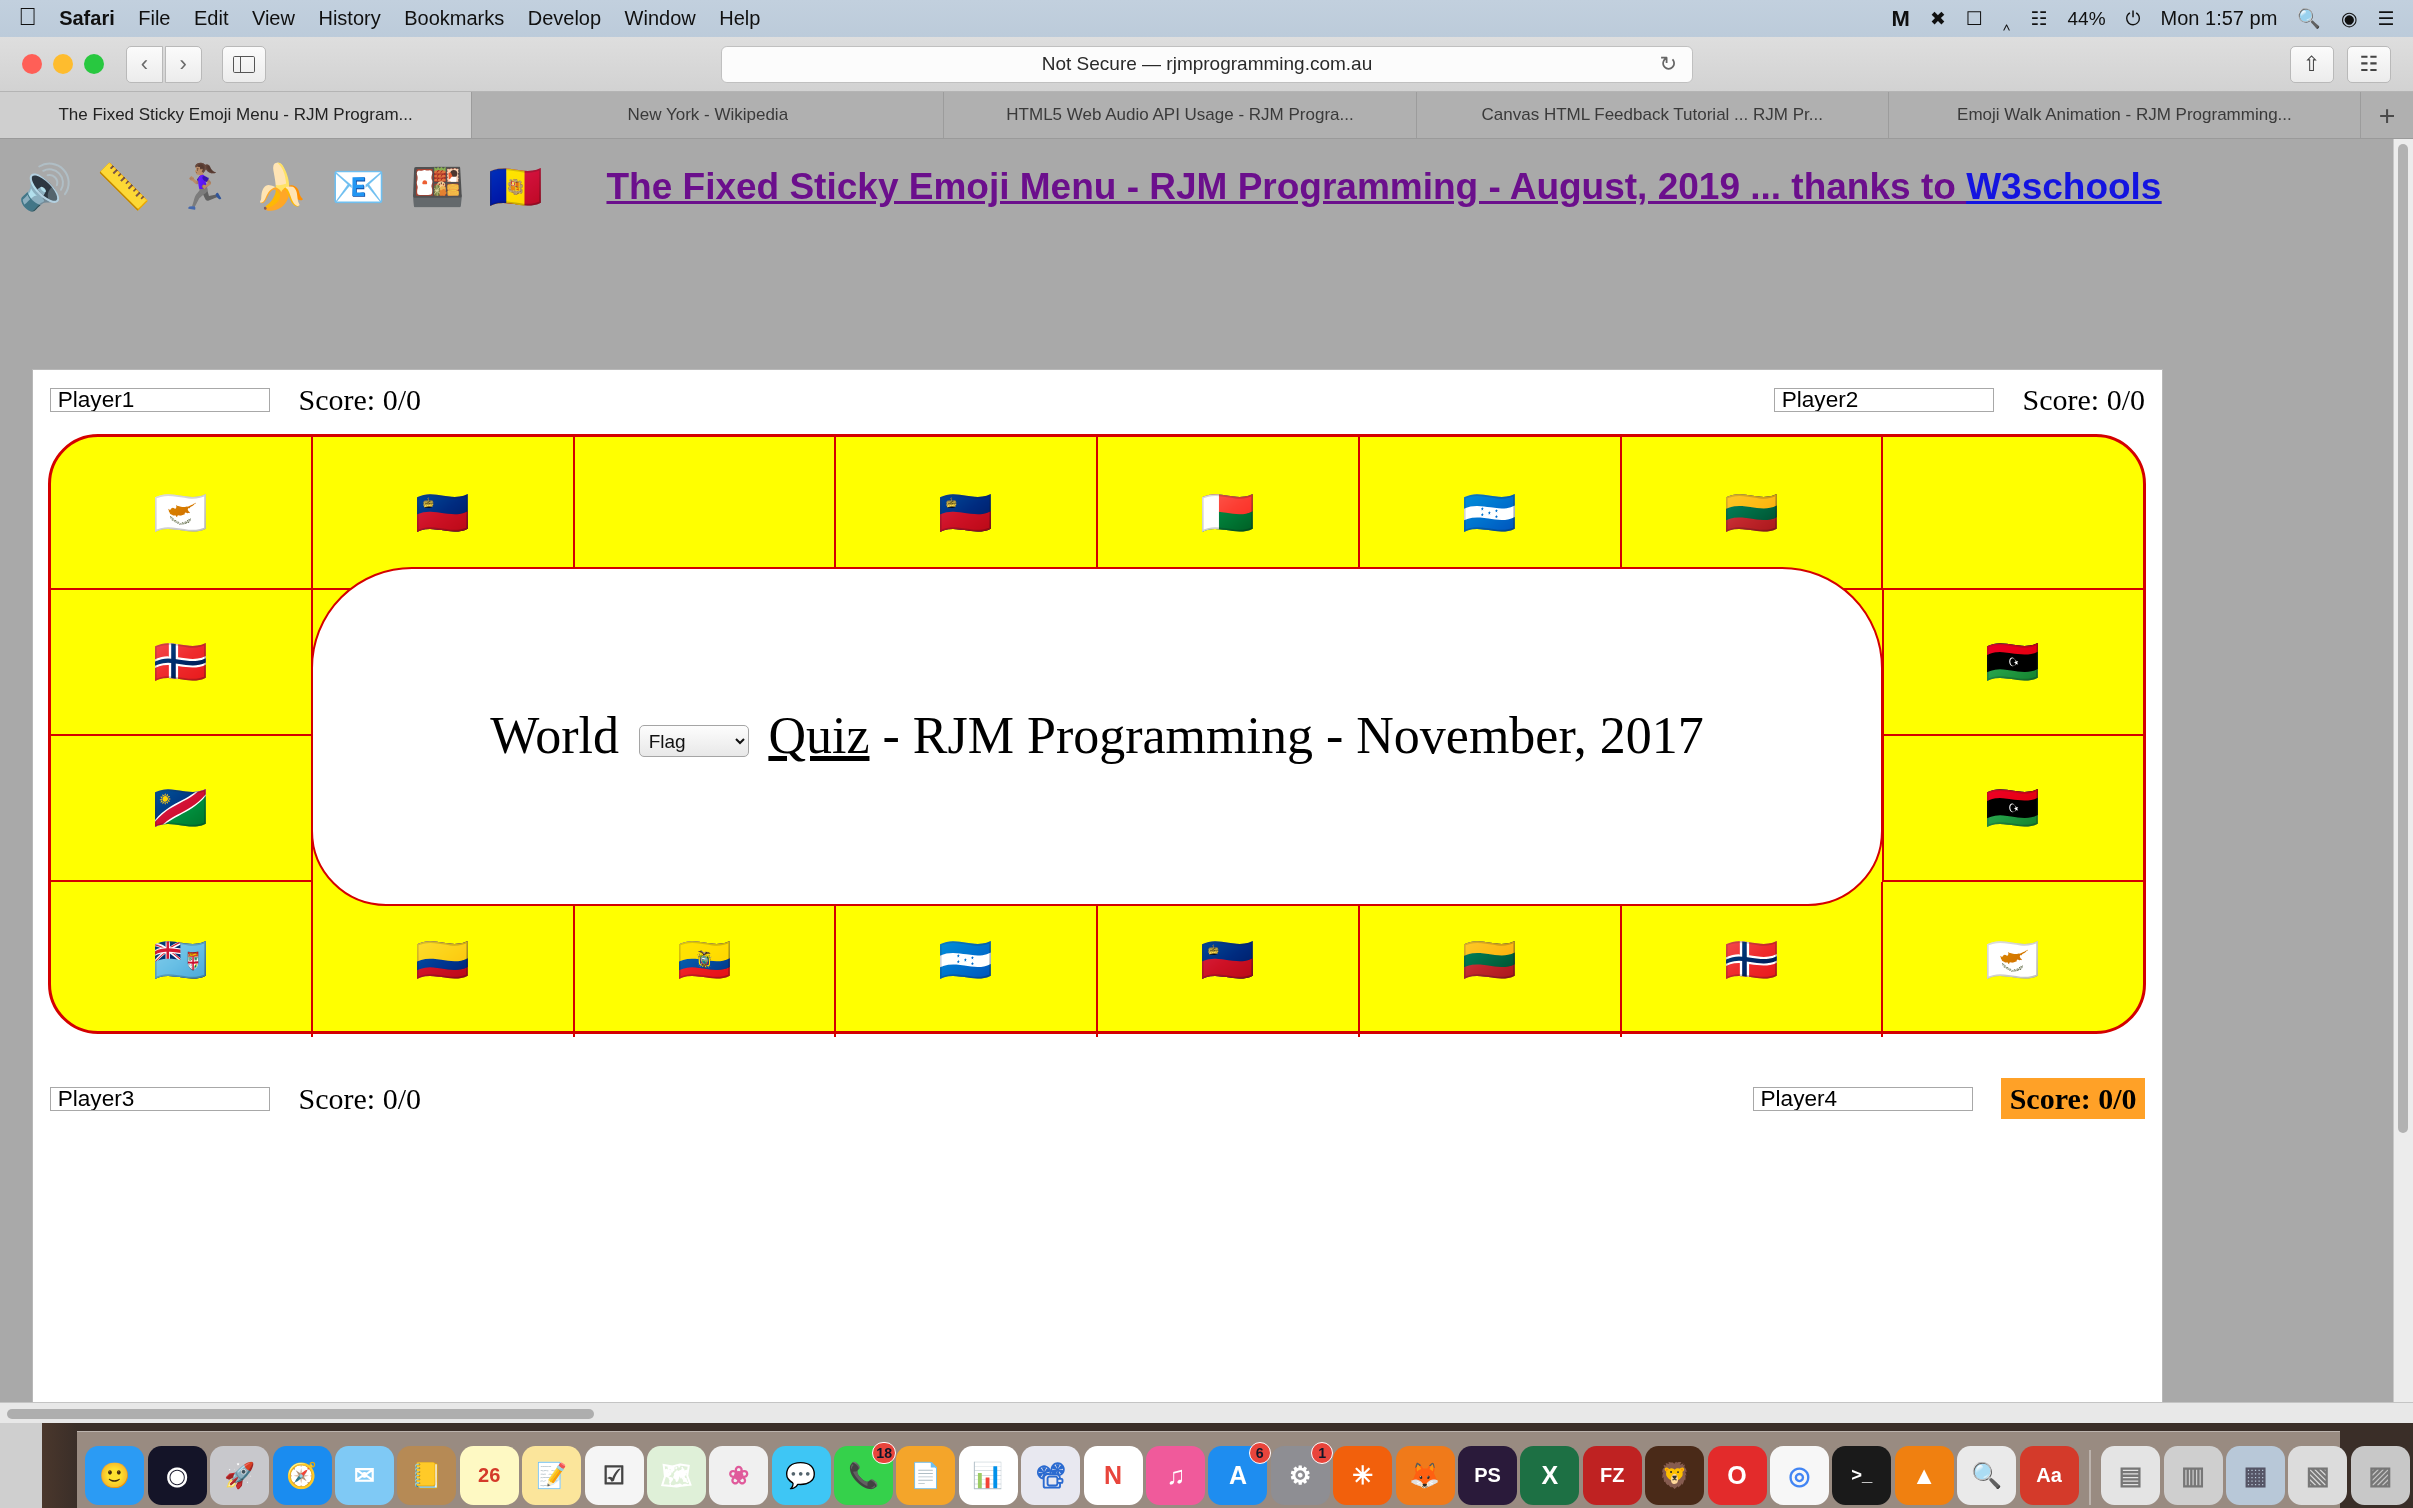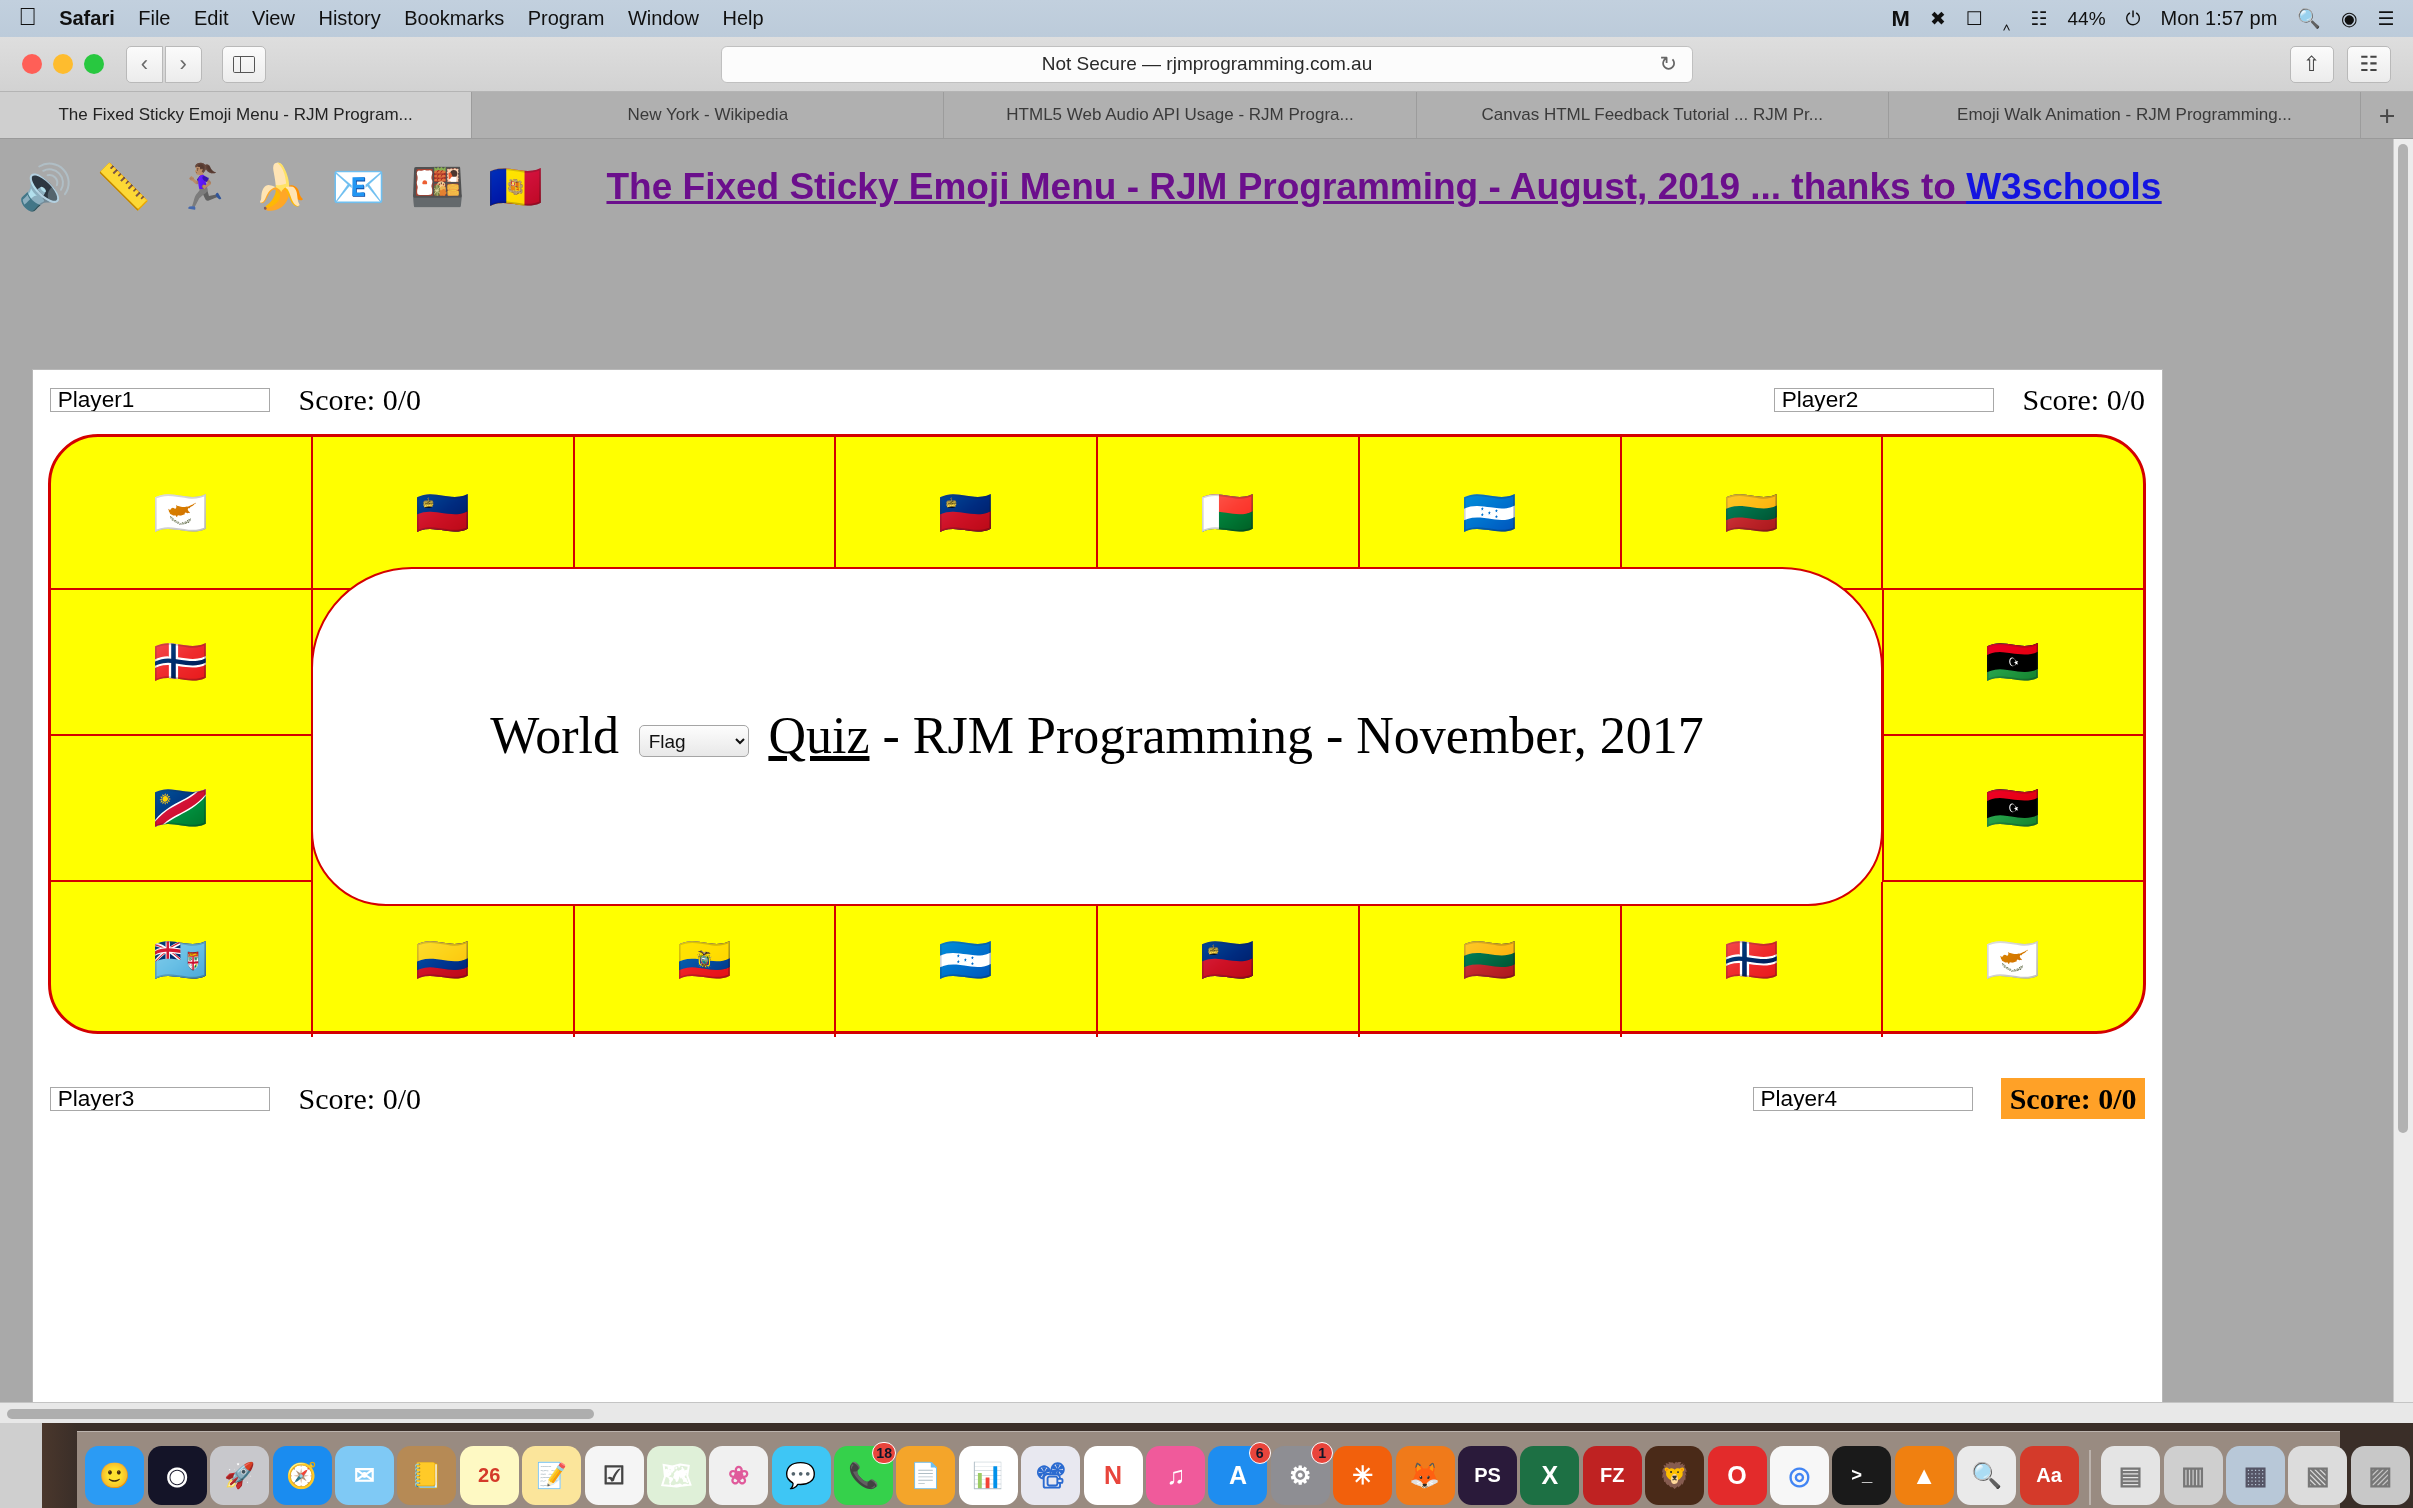--- a/index.html
+++ b/index.html
@@ -292,21 +292,21 @@
 <body>
 
 <div class="menubar">
   <div class="apple"></div>
   <div class="mitem bold">Safari</div>
   <div class="mitem">File</div>
   <div class="mitem">Edit</div>
   <div class="mitem">View</div>
   <div class="mitem">History</div>
   <div class="mitem">Bookmarks</div>
-  <div class="mitem">Program</div>
+  <div class="mitem">Develop</div>
   <div class="mitem">Window</div>
   <div class="mitem">Help</div>
 
   <div class="right">
     <span class="ic" style="font-weight:bold;font-size:22px;">M</span>
     <span class="ic">✖</span>
     <span class="ic">☐</span>
     <span class="ic">‸</span>
     <span class="ic">☷</span>
     <span class="battery-txt">44%</span>

